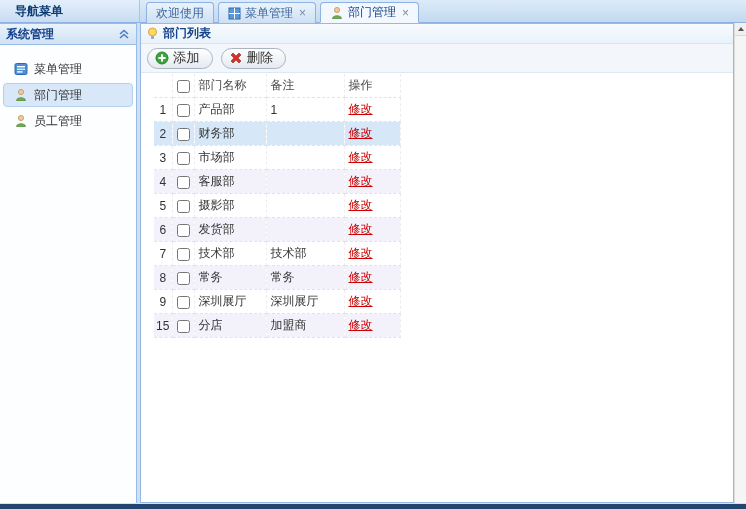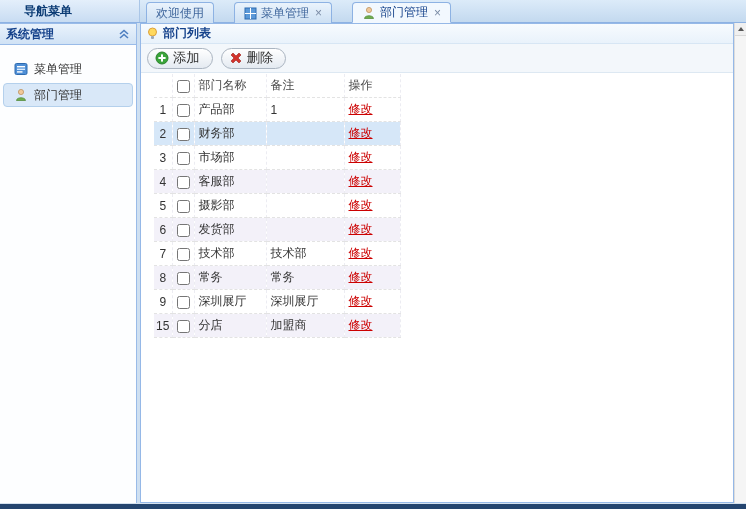--- a/index.html
+++ b/index.html
@@ -12,23 +12,23 @@
   .titlebar { height:22px; background:linear-gradient(180deg,#6a93c4 0%,#3c649c 55%,#2b5183 100%);
     display:flex; align-items:center; padding:0 8px; border-bottom:1px solid #1e3e66; }
   .titlebar .logo { width:16px; height:14px; margin-right:5px; display:inline-flex; }
   .titlebar .app-title { color:#fff; font-weight:bold; font-size:13px; text-shadow:1px 1px 1px #1c3c66; }
   .titlebar-right { margin-left:auto; display:flex; align-items:center; gap:8px; font-size:11px; }
   .titlebar-right .welcome { color:#e4eefa; }
   .titlebar-right a { color:#fff; text-decoration:none; cursor:pointer; }
 
   
   .subbar { height:23px; display:flex; background:linear-gradient(180deg,#dcebf9,#c3d9ef); border-bottom:1px solid #8db2e3; }
-  .nav-header { width:140px; display:flex; align-items:center; padding:0 24px; color:#0b3b74; font-weight:bold;
+  .nav-header { width:140px; display:flex; align-items:center; padding:0 15px; color:#0b3b74; font-weight:bold;
      border-right:1px solid #aac6e7; background:linear-gradient(180deg,#e4effb,#c8dcf2); }
-  .tabstrip { flex:1; display:flex; align-items:flex-end; padding:2px 0 0 6px; gap:20px; }
+  .tabstrip { flex:1; display:flex; align-items:flex-end; padding:2px 0 0 6px; gap:4px; }
   .tab { height:21px; display:inline-flex; align-items:center; gap:4px; padding:0 9px;
      border:1px solid #8db2e3; border-bottom:none; border-radius:4px 4px 0 0;
      background:linear-gradient(180deg,#eaf3fc,#cde0f3); color:#3f669c; cursor:pointer; margin-bottom:-1px; }
   .tab.active { background:#f2f8fe; color:#15428b; border-bottom:1px solid #f2f8fe; z-index:2; }
   .tab .tab-close { color:#7a8ba5; font-size:12px; line-height:10px; margin-left:2px; cursor:pointer; }
   .tab .icon svg { display:block; }
 
   
   .bodyrow { flex:1; display:flex; min-height:0; background:#cfe0f1; }
 
@@ -150,20 +150,29 @@
           </div>
           <div class="side-item selected">
             <span class="icon">
               <svg width="14" height="14" viewBox="0 0 14 14">
                 <circle cx="7" cy="4" r="2.6" fill="#f0c89a" stroke="#b98d55" stroke-width="0.7"></circle>
                 <path d="M2.5 12.5 C2.5 8.8 11.5 8.8 11.5 12.5 Z" fill="#6fae4e" stroke="#4c8532" stroke-width="0.7"></path>
               </svg>
             </span>
             <span>部门管理</span>
           </div>
+          <div class="side-item">
+            <span class="icon">
+              <svg width="14" height="14" viewBox="0 0 14 14">
+                <circle cx="7" cy="4" r="2.6" fill="#f0c89a" stroke="#b98d55" stroke-width="0.7"></circle>
+                <path d="M2.5 12.5 C2.5 8.8 11.5 8.8 11.5 12.5 Z" fill="#6fae4e" stroke="#4c8532" stroke-width="0.7"></path>
+              </svg>
+            </span>
+            <span>员工管理</span>
+          </div>
         </div>
     </div>
 
     <div class="main">
       <div class="panel">
         <div class="panel-header">
           <span class="icon">
             <svg width="13" height="13" viewBox="0 0 13 13">
               <circle cx="6.5" cy="5" r="4" fill="#ffd95e" stroke="#dca13c" stroke-width="1"></circle>
               <rect x="5" y="9" width="3" height="3" rx="1" fill="#9aa7b8"></rect>

